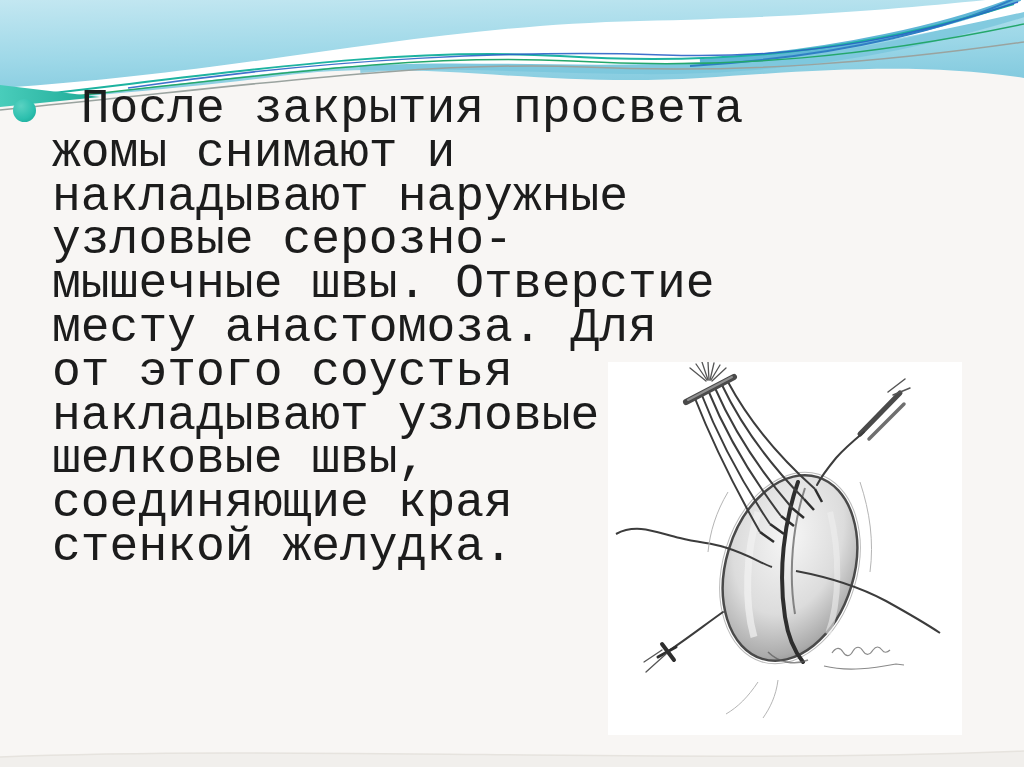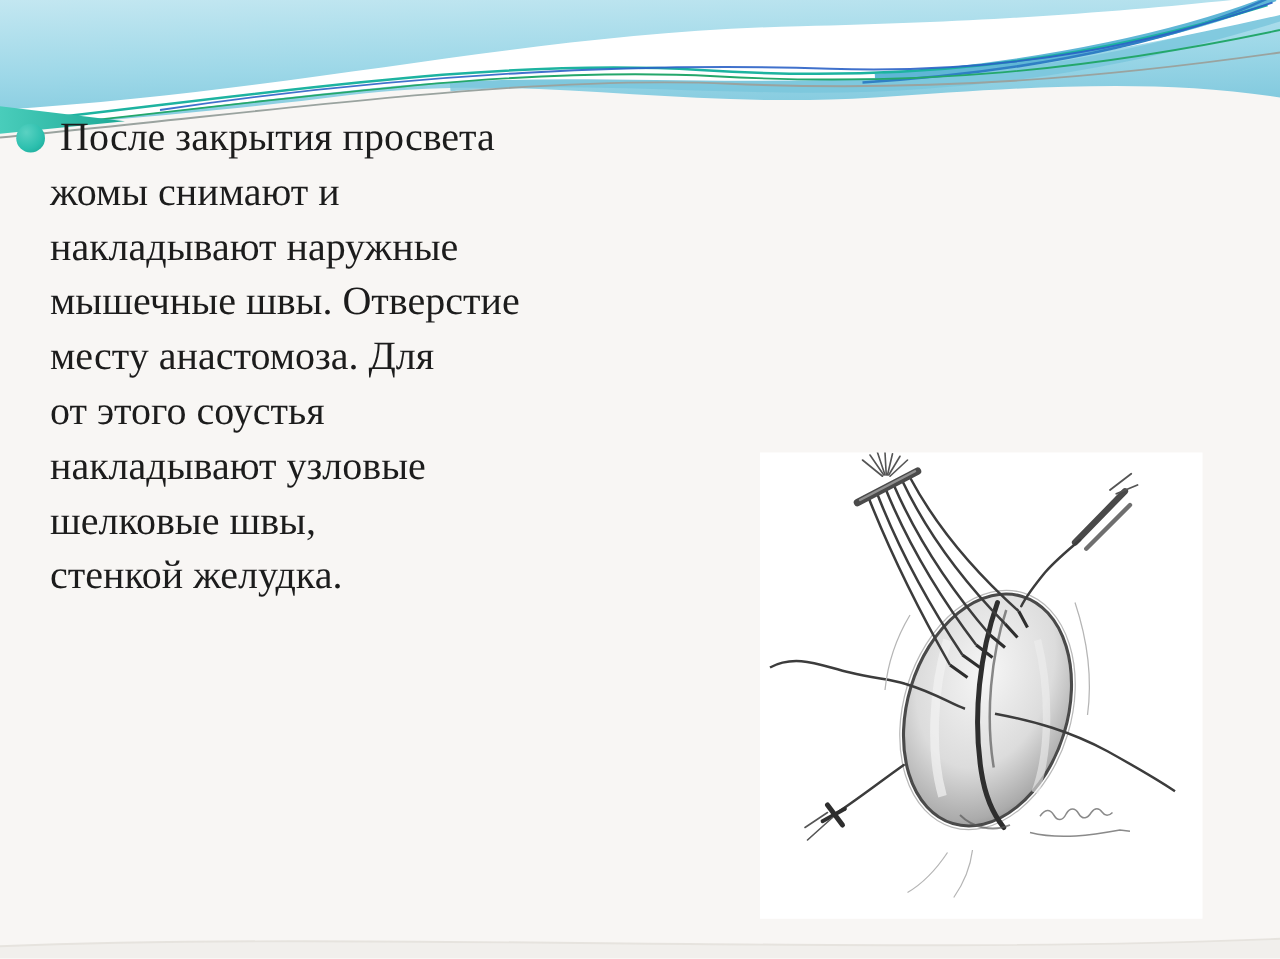--- a/index.html
+++ b/index.html
@@ -12,22 +12,22 @@
     background-size:7px 7px;
     font-family:"Liberation Serif", serif;
   }
   .header-svg{position:absolute;top:0;left:0;display:block;}
   .footer-svg{position:absolute;bottom:0;left:0;display:block;}
   .bullet-dot{
     position:absolute;left:13px;top:99px;width:23px;height:23px;border-radius:50%;
     background:radial-gradient(circle at 35% 30%, #5ad2c2, var(--bullet-teal, #2cbfae) 60%, #17a291);
   }
   .body-text{
-    position:absolute;left:40px;top:88px;width:490px;
-    font-size:32px;line-height:43.8px;color:var(--text,#1c1c1c);
+    position:absolute;left:52px;top:88px;width:490px;
+    font-size:48px;line-height:43.8px;color:var(--text,#1c1c1c);font-family:Liberation Mono, monospace;
   }
   .body-line{white-space:pre;}
   .figure-panel{
     position:absolute;left:608px;top:362px;width:354px;height:373px;
     background:#ffffff;
   }
   .figure-panel svg{display:block;}
 </style>
 </head>
 <body>
@@ -56,25 +56,27 @@
     <path d="M0,110 C230,88 420,60 584,67 C744,74 884,62 1024,42" style="stroke:var(--accent-gray,#9aa39f)" stroke-width="1.5" fill="none"></path>
     <path d="M128,88 C330,58 520,50 664,55 C816,60 930,32 1018,2" style="stroke:var(--accent-blue,#2b62c6)" stroke-width="1.5" fill="none" opacity="0.9"></path>
     <path d="M0,85 L100,97 L0,107 Z" fill="url(#tealTri)"></path>
   </svg>
 
   <div class="bullet-dot"></div>
   <div class="body-text">
     <div class="body-line"> После закрытия просвета</div>
     <div class="body-line">жомы снимают и</div>
     <div class="body-line">накладывают наружные</div>
+    <div class="body-line">узловые серозно-</div>
     <div class="body-line">мышечные швы. Отверстие</div>
     <div class="body-line">месту анастомоза. Для</div>
     <div class="body-line">от этого соустья</div>
     <div class="body-line">накладывают узловые</div>
     <div class="body-line">шелковые швы,</div>
+    <div class="body-line">соединяющие края</div>
     <div class="body-line">стенкой желудка.</div>
   </div>
 
   <div class="figure-panel">
     <svg width="354" height="373" viewBox="0 0 354 373">
       <defs>
         <radialGradient id="organ" cx="0.42" cy="0.35" r="0.75">
           <stop offset="0" stop-color="#f6f6f6"></stop>
           <stop offset="0.55" stop-color="#dcdcdc"></stop>
           <stop offset="0.85" stop-color="#ababab"></stop>

